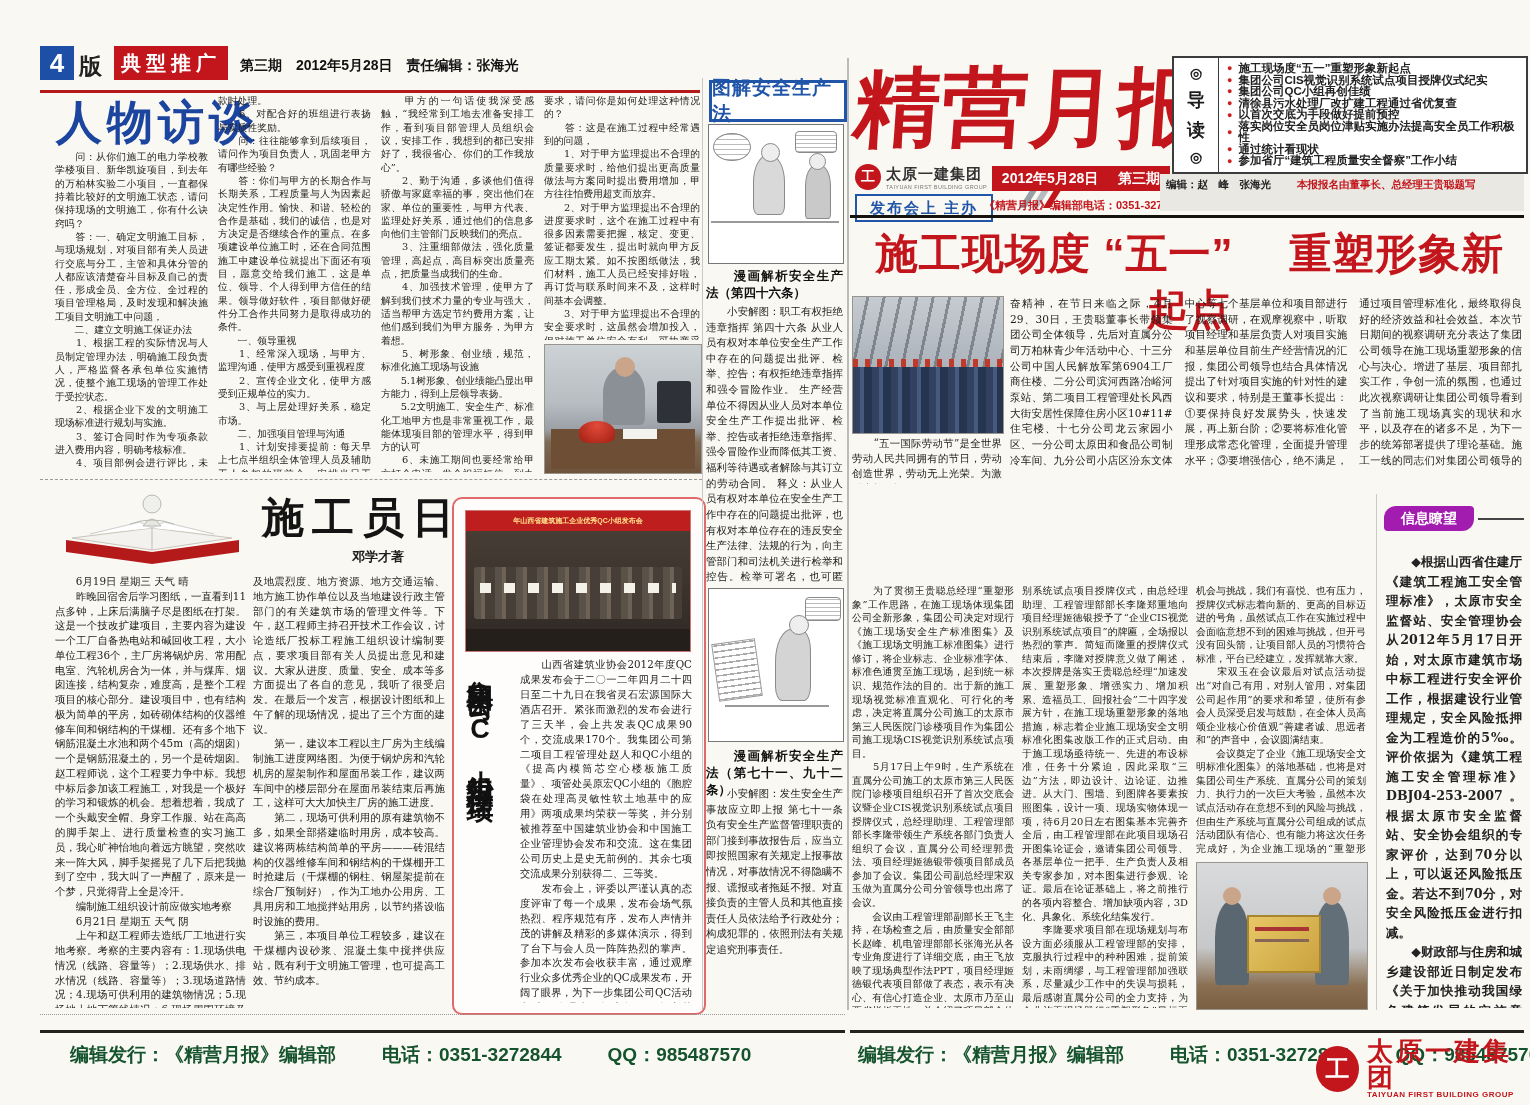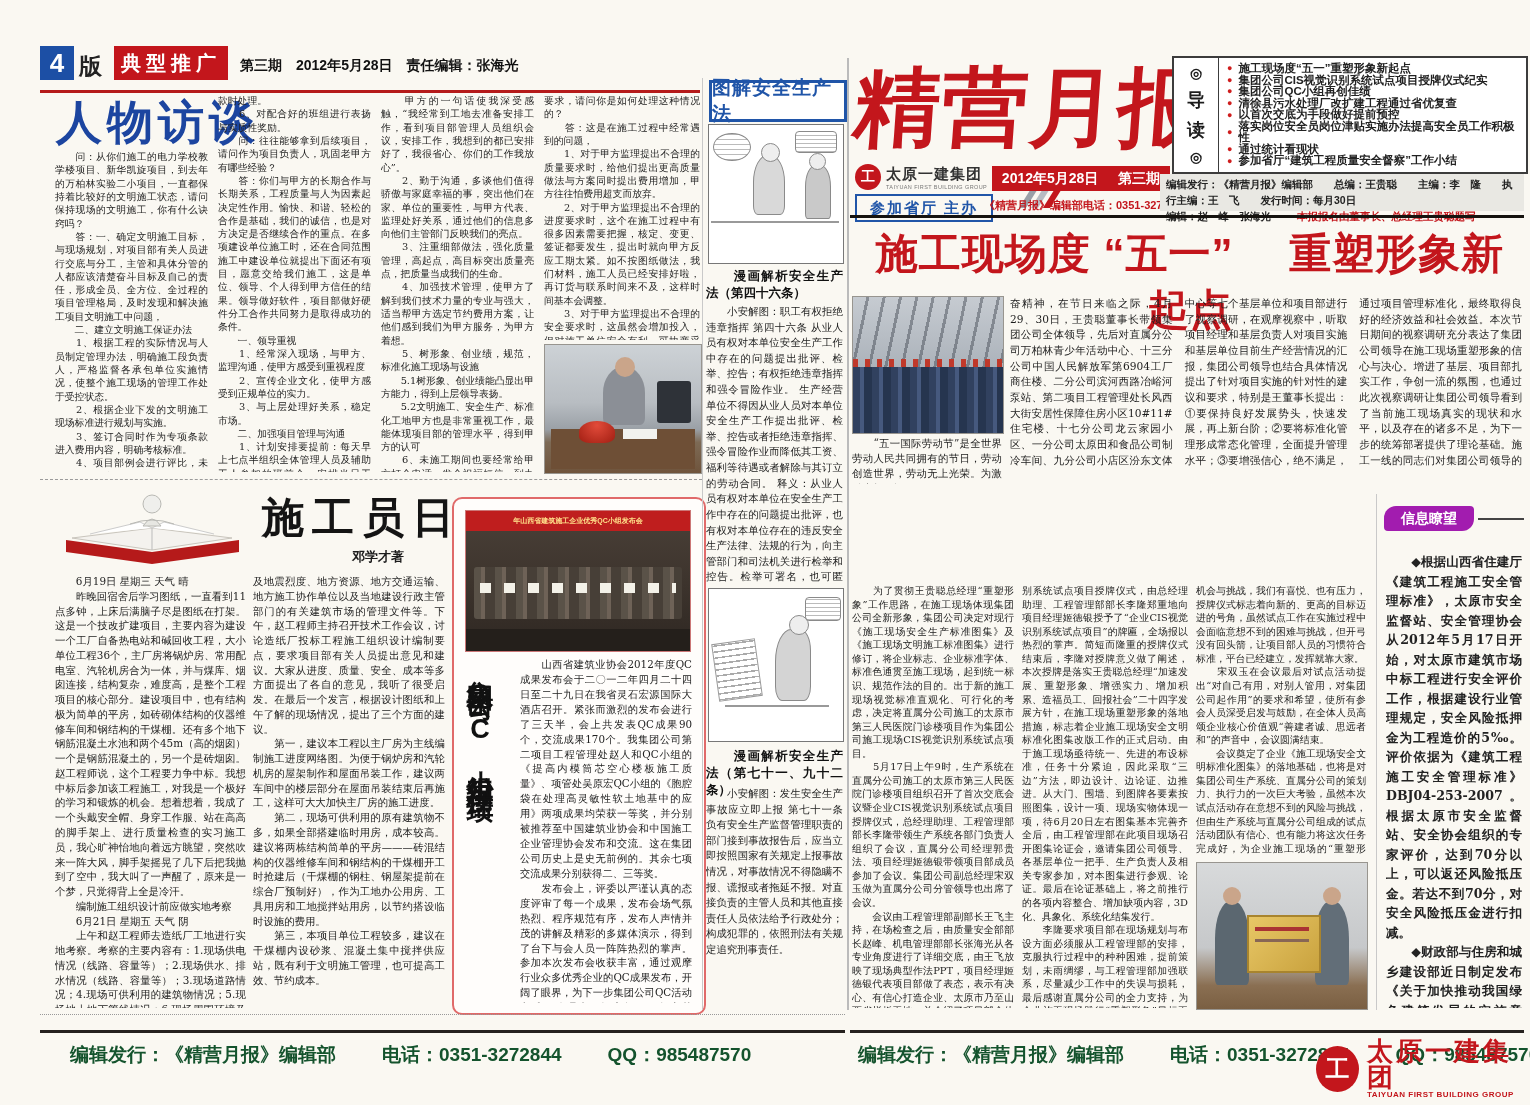--- a/index.html
+++ b/index.html
@@ -193,21 +193,21 @@
 
 <div class="abs mast-title">精营月报</div>
 
 <div class="abs" style="left:855px;top:164px;display:flex;align-items:center">
   <div class="logo-ic" style="width:26px;height:26px;font-size:14px">工</div>
   <div style="margin-left:5px">
     <div style="font-size:15px;font-weight:900;color:#333;letter-spacing:1px">太原一建集团</div>
     <div style="font-size:5.5px;color:#777;letter-spacing:.4px">TAIYUAN FIRST BUILDING GROUP</div>
   </div>
 </div>
-<div class="abs sponsor">参加省厅 主办</div>
+<div class="abs sponsor">发布会上 主办</div>
 
 <div class="abs" style="left:1026px;top:164px;width:60px;height:46px">
   <div class="slash" style="left:6px;top:2px;background:#9aa0a8"></div>
   <div class="slash" style="left:18px;top:2px;background:#b7bcc2"></div>
   <div class="slash" style="left:30px;top:2px;background:#c3161c"></div>
 </div>
 
 <div class="abs datebox">
   <span>2012年5月28日</span>
   <span>第三期</span>
@@ -251,21 +251,20 @@
         <span>通过统计看现状</span>
       </div>
     <div class="gi">
         <span class="dot">●</span>
         <span>参加省厅“建筑工程质量安全督察”工作小结</span>
       </div>
   </div>
 </div>
 
 <div class="abs credits">
-  <div>编辑发行：《精营月报》编辑部　　总编：王贵聪　　主编：李　隆　　执行主编：王　飞　　发行时间：每月30日</div>
   <div style="display:flex">
     <span>编辑：赵　峰　张海光</span>
     <span class="red">本报报名由董事长、总经理王贵聪题写</span>
   </div>
 </div>
 <div class="abs" style="left:850px;top:215px;width:674px;height:3px;background:#16130f"></div>
 
 <div class="abs lead-head">施工现场度 “五一”　 重塑形象新起点</div>
 
 <div class="photo" style="left:852px;top:296px;width:150px;height:136px;background:linear-gradient(180deg,#c6cbd1 0%,#aab1b9 55%,#8d949d 100%)">

